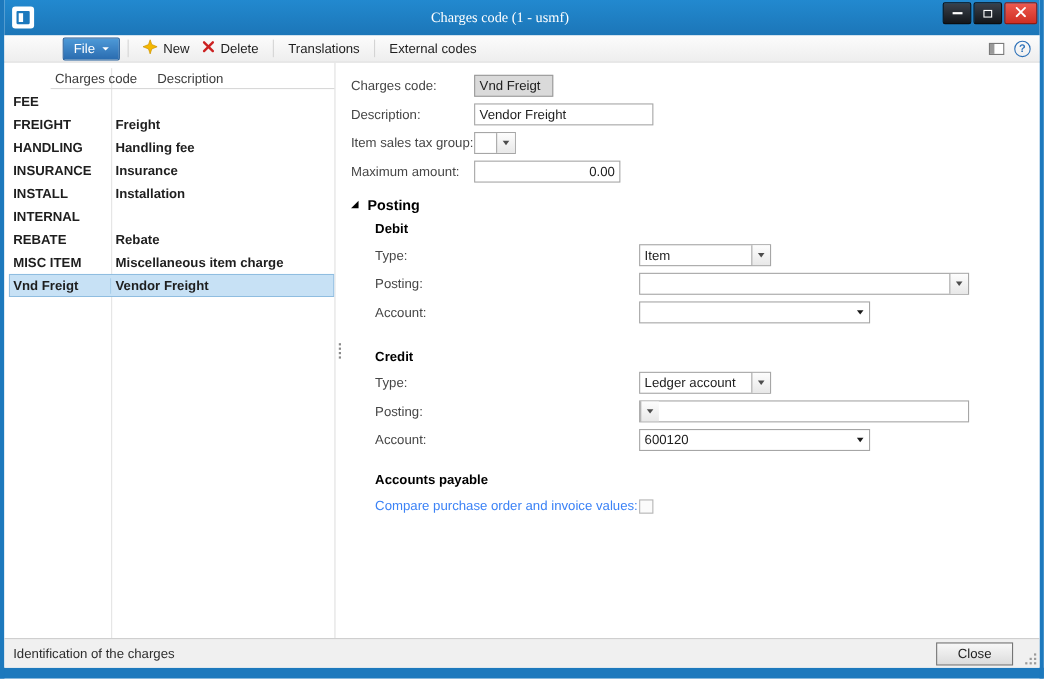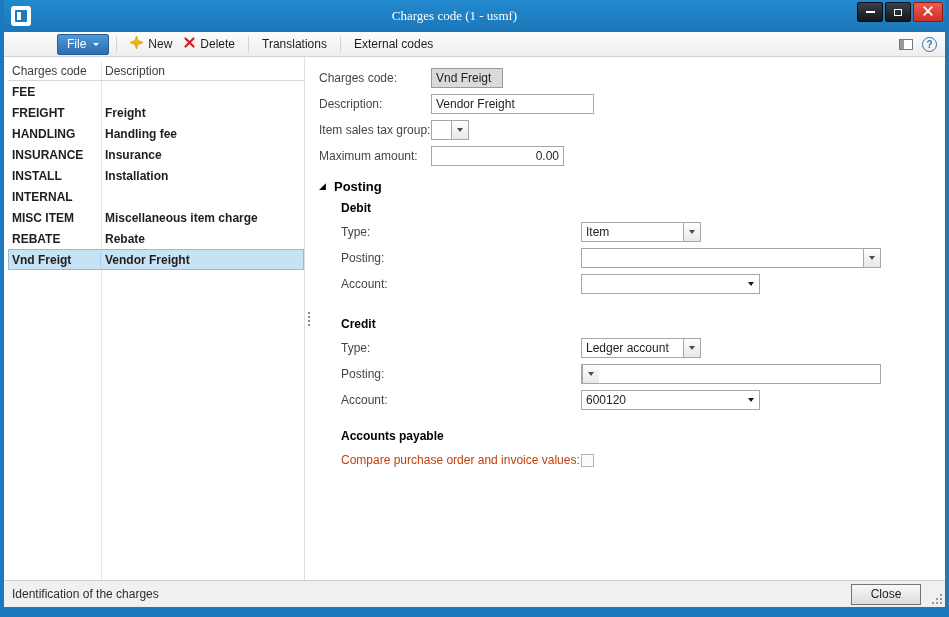--- a/index.html
+++ b/index.html
@@ -56,21 +56,21 @@
   .help-icon {
     width:15px; height:15px; border:1.5px solid #2d71b8; border-radius:50%;
     color:#2d71b8; font-weight:bold; font-size:10px;
     display:flex; align-items:center; justify-content:center; cursor:pointer;
   }
   
   .main { flex:1; display:flex; background:#fff; padding-left:4px; min-height:0; }
   
   .grid-panel { width:297px; flex:none; position:relative; border-right:1px solid #e0e0e0; padding-top:5px; }
   .grid-vline { position:absolute; left:93px; top:5px; bottom:0; width:1px; background:#e4e4e4; }
-  .ghead { display:flex; height:19px; align-items:center; border-bottom:1px solid #d8d8d8; position:relative; }
+  .ghead { display:flex; height:19px; align-items:center; border-bottom:1px solid #d8d8d8; position:relative;margin-left:38px; }
   .gh { font-size:12px; color:#3c3c3c; padding:0 4px; }
   .gh.code { width:93px; flex:none; }
   .gh.desc { flex:1; }
   .grow { display:flex; height:21px; align-items:center; cursor:default; position:relative; }
   .gcell { font-size:12px; padding:0 4px; white-space:nowrap; overflow:hidden;font-weight:bold; }
   .gcell.code { width:93px; flex:none; }
   .gcell.desc { flex:1; }
   .grow.selected { background:#c7e1f5; box-shadow:inset 0 0 0 1px #8fbde0; }
   .grow.selected .gcell.code { border-right:1px solid #a9cfeb; }
   
@@ -85,29 +85,29 @@
     display:flex; align-items:center; padding:0 4px; overflow:hidden; white-space:nowrap;
   }
   .tbox.readonly { background:#dadada; border-color:#9a9a9a; }
   .w72 { width:72px; } .w163 { width:163px; } .w133 { width:133px; justify-content:flex-end; }
   .combo { height:20px; border:1px solid #a6a6a6; background:#fff; display:flex; align-items:stretch; cursor:default; }
   .cval { flex:1; font-size:12px; display:flex; align-items:center; padding:0 4px; overflow:hidden; white-space:nowrap; }
   .cbtn { width:17px; flex:none; border-left:1px solid #a6a6a6; background:linear-gradient(#fdfdfd,#e8e8e8); display:flex; align-items:center; justify-content:center; cursor:pointer; }
   .tri { width:0; height:0; border-left:3.5px solid transparent; border-right:3.5px solid transparent; border-top:4px solid #4d4d4d; }
   .lookup .cbtn { border-left:none; background:transparent; width:16px; }
   .lookup .tri { border-top-color:#1a1a1a; }
-  .w38 { width:38px; } .w120 { width:120px; } .w300 { width:300px; } .w185 { width:179px; }
+  .w38 { width:38px; } .w120 { width:120px; } .w300 { width:300px; } .w185 { width:210px; }
   .section-h { display:flex; align-items:center; height:22px; margin-top:6px; }
   .expander { width:15px; font-size:9px; color:#000; font-family:"DejaVu Sans",sans-serif; cursor:pointer; }
   .section-title { font-weight:bold; font-size:13px; color:#000; }
   .sub-h { font-weight:bold; font-size:12px; color:#000; height:22px; display:flex; align-items:center; padding-left:22px; }
   .sub-h.mt16 { margin-top:16px; } .sub-h.mt12 { margin-top:12px; }
   .prow { display:flex; align-items:center; height:26px; padding-left:22px; }
   .plabel { width:240px; flex:none; font-size:12px; color:#464646; }
-  .plabel.disabled { color:#c2410c; }
+  .plabel.disabled { color:#3b82f6; }
   .checkbox { width:13px; height:13px; border:1px solid #b5b5b5; background:#fbfbfb; flex:none; }
   
   .statusbar {
     height:27px; flex:none; position:relative;
     display:flex; align-items:center;
     background:#f0f0f0; border-top:1px solid #cfcfcf; padding:0 8px;
   }
   .status-text { flex:1; font-size:12px; color:#2e2e2e; }
   .close-btn {
     width:70px; height:21px; margin-right:16px;
@@ -209,26 +209,26 @@
         <div class="gcell desc">Insurance</div>
       </div>
       <div class="grow">
         <div class="gcell code">INSTALL</div>
         <div class="gcell desc">Installation</div>
       </div>
       <div class="grow">
         <div class="gcell code">INTERNAL</div>
       </div>
       <div class="grow">
+        <div class="gcell code">REBATE</div>
+        <div class="gcell desc">Rebate</div>
+      </div>
+      <div class="grow">
         <div class="gcell code">MISC ITEM</div>
         <div class="gcell desc">Miscellaneous item charge</div>
-      </div>
-      <div class="grow">
-        <div class="gcell code">REBATE</div>
-        <div class="gcell desc">Rebate</div>
       </div>
       <div class="grow selected">
         <div class="gcell code">Vnd Freigt</div>
         <div class="gcell desc">Vendor Freight</div>
       </div>
     </div>
 
     <div class="splitter">
       <span class="splitter-grip"></span>
     </div>

